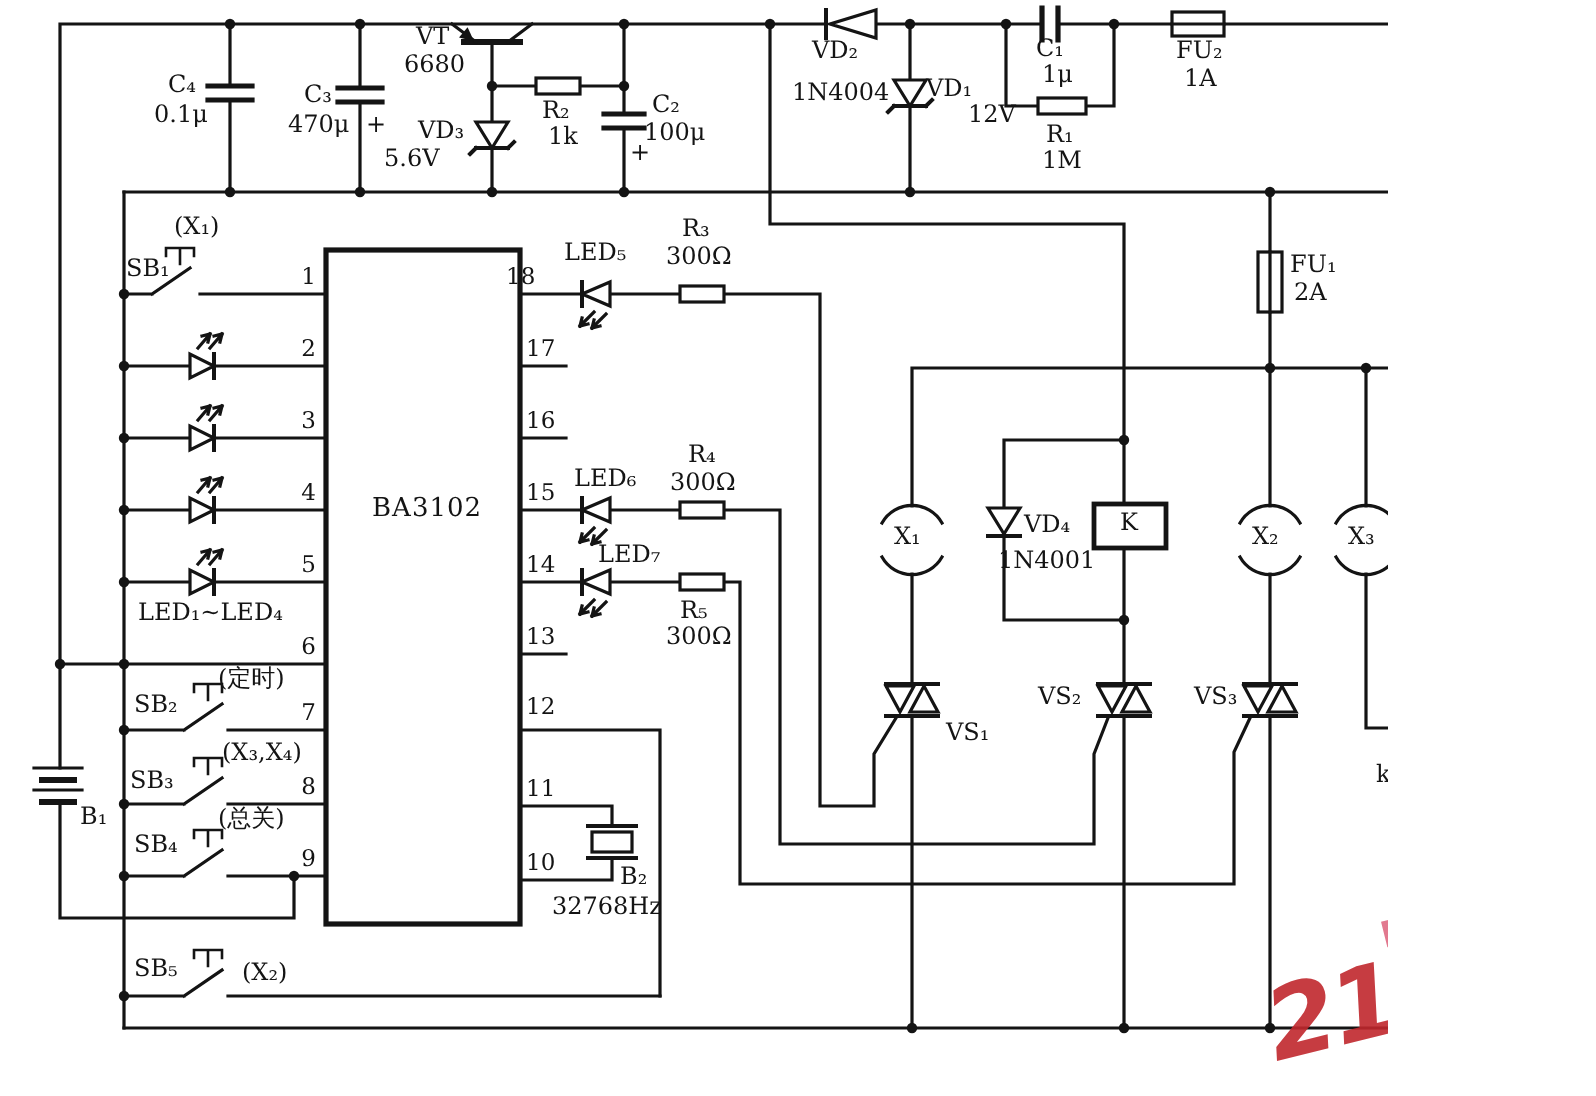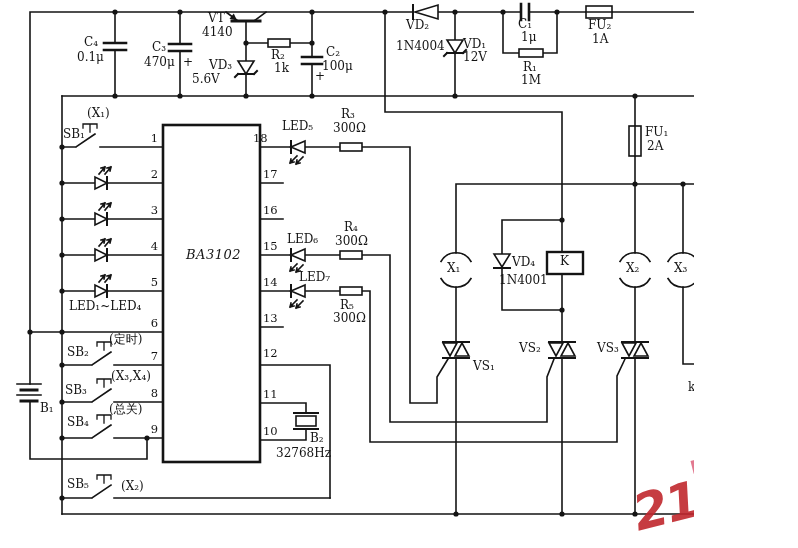--- a/index.html
+++ b/index.html
@@ -2,21 +2,21 @@
 <html><head>
 <meta charset="utf-8">
 <style>
   html,body{margin:0;padding:0;background:#fff;}
   #stage{position:relative;width:694px;height:548px;background:#ffffff;overflow:hidden;
          font-family:"DejaVu Serif","DejaVu Sans",serif;}
   #stage svg{position:absolute;left:0;top:0;}
   .lbl{position:absolute;white-space:nowrap;font-size:12px;line-height:13px;color:#141414;}
   .pin{position:absolute;width:14px;font-size:11.5px;line-height:12px;color:#141414;text-align:right;}
   .pinr{text-align:left;}
-  .icname{font-size:13px;letter-spacing:.5px;font-style:italic;}
+  .icname{font-size:13px;letter-spacing:.5px;}
   .wm{position:absolute;transform-origin:left top;pointer-events:none;}
   .wm-site{left:688px;top:452px;transform:rotate(-14deg);font-family:"DejaVu Sans",sans-serif;
            font-weight:bold;font-size:27px;letter-spacing:1px;color:rgba(255,255,255,0.12);
            -webkit-text-stroke:1.4px #e2798f;}
   .wm-brand{left:627px;top:486px;transform:rotate(-14deg);font-family:"DejaVu Sans",sans-serif;
             font-weight:900;font-style:italic;font-size:50px;letter-spacing:-2px;color:#c0272d;opacity:.9;}
   .wm-domain{left:700px;top:472px;transform:rotate(-14deg);font-family:"DejaVu Serif",serif;
              font-weight:bold;font-style:italic;font-size:40px;letter-spacing:2px;color:#e2a0ad;opacity:.9;}
 </style>
 </head>
@@ -193,37 +193,37 @@
         <circle cx="562" cy="310" r="2.6"></circle>
         <circle cx="635" cy="184" r="2.6"></circle>
     <circle cx="683" cy="184" r="2.6"></circle>
         <circle cx="456" cy="514" r="2.6"></circle>
         <circle cx="562" cy="514" r="2.6"></circle>
     <circle cx="635" cy="514" r="2.6"></circle>
   </g>
 </svg>
 
 <span class="lbl" style="left:208px;top:12px">VT</span>
-<span class="lbl" style="left:202px;top:26px">4140</span>
+<span class="lbl" style="left:202px;top:26px">6680</span>
 <span class="lbl" style="left:84px;top:36px">C₄</span>
 <span class="lbl" style="left:77px;top:51px">0.1μ</span>
 <span class="lbl" style="left:152px;top:41px">C₃</span>
 <span class="lbl" style="left:144px;top:56px">470μ</span>
 <span class="lbl" style="left:183px;top:56px">+</span>
 <span class="lbl" style="left:209px;top:59px">VD₃</span>
 <span class="lbl" style="left:192px;top:73px">5.6V</span>
 <span class="lbl" style="left:271px;top:49px">R₂</span>
 <span class="lbl" style="left:274px;top:62px">1k</span>
 <span class="lbl" style="left:326px;top:46px">C₂</span>
 <span class="lbl" style="left:322px;top:60px">100μ</span>
 <span class="lbl" style="left:315px;top:70px">+</span>
 <span class="lbl" style="left:406px;top:19px">VD₂</span>
 <span class="lbl" style="left:396px;top:40px">1N4004</span>
 <span class="lbl" style="left:463px;top:38px">VD₁</span>
-<span class="lbl" style="left:463px;top:51px">12V</span>
+<span class="lbl" style="left:484px;top:51px">12V</span>
 <span class="lbl" style="left:518px;top:18px">C₁</span>
 <span class="lbl" style="left:521px;top:31px">1μ</span>
 <span class="lbl" style="left:523px;top:61px">R₁</span>
 <span class="lbl" style="left:521px;top:74px">1M</span>
 <span class="lbl" style="left:588px;top:19px">FU₂</span>
 <span class="lbl" style="left:592px;top:33px">1A</span>
 <span class="lbl" style="left:708px;top:41px">~220V</span>
 <span class="lbl" style="left:645px;top:126px">FU₁</span>
 <span class="lbl" style="left:647px;top:140px">2A</span>
 <span class="lbl icname" style="left:186px;top:248px">BA3102</span>

